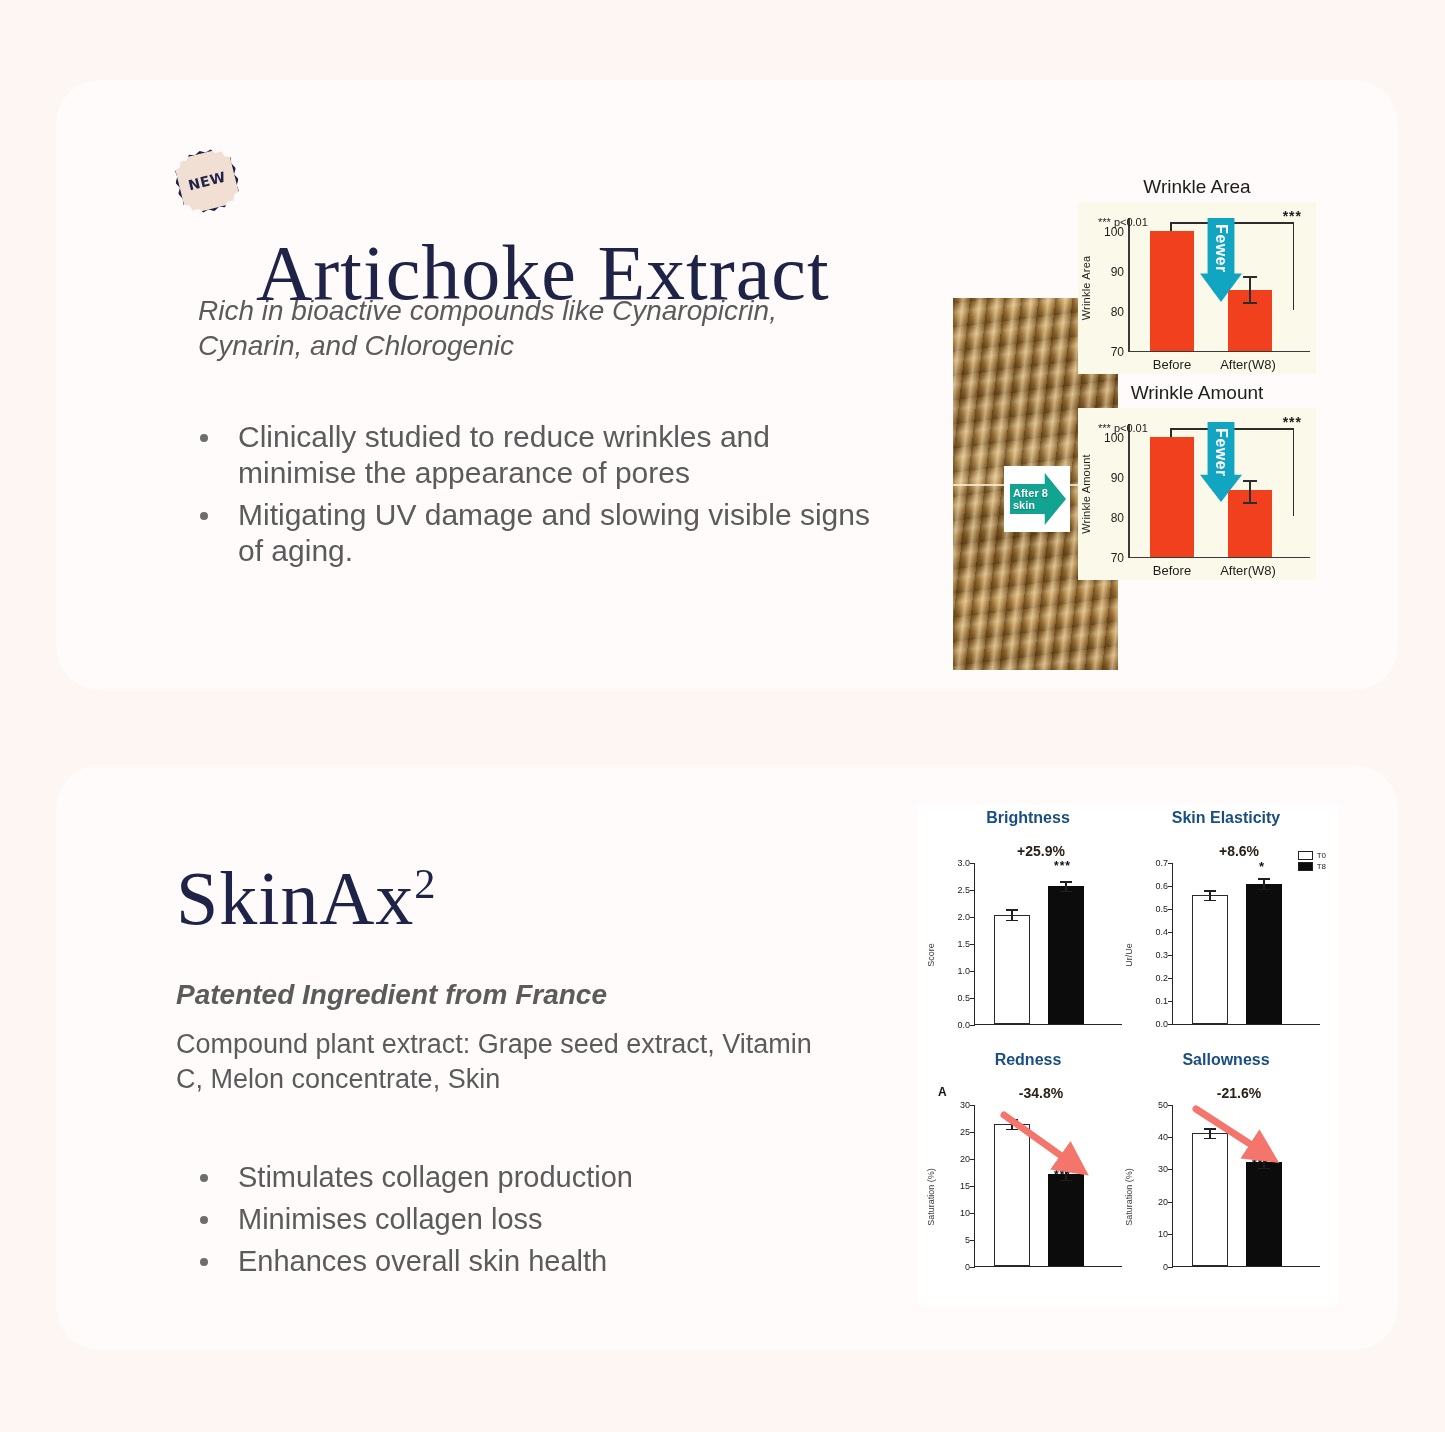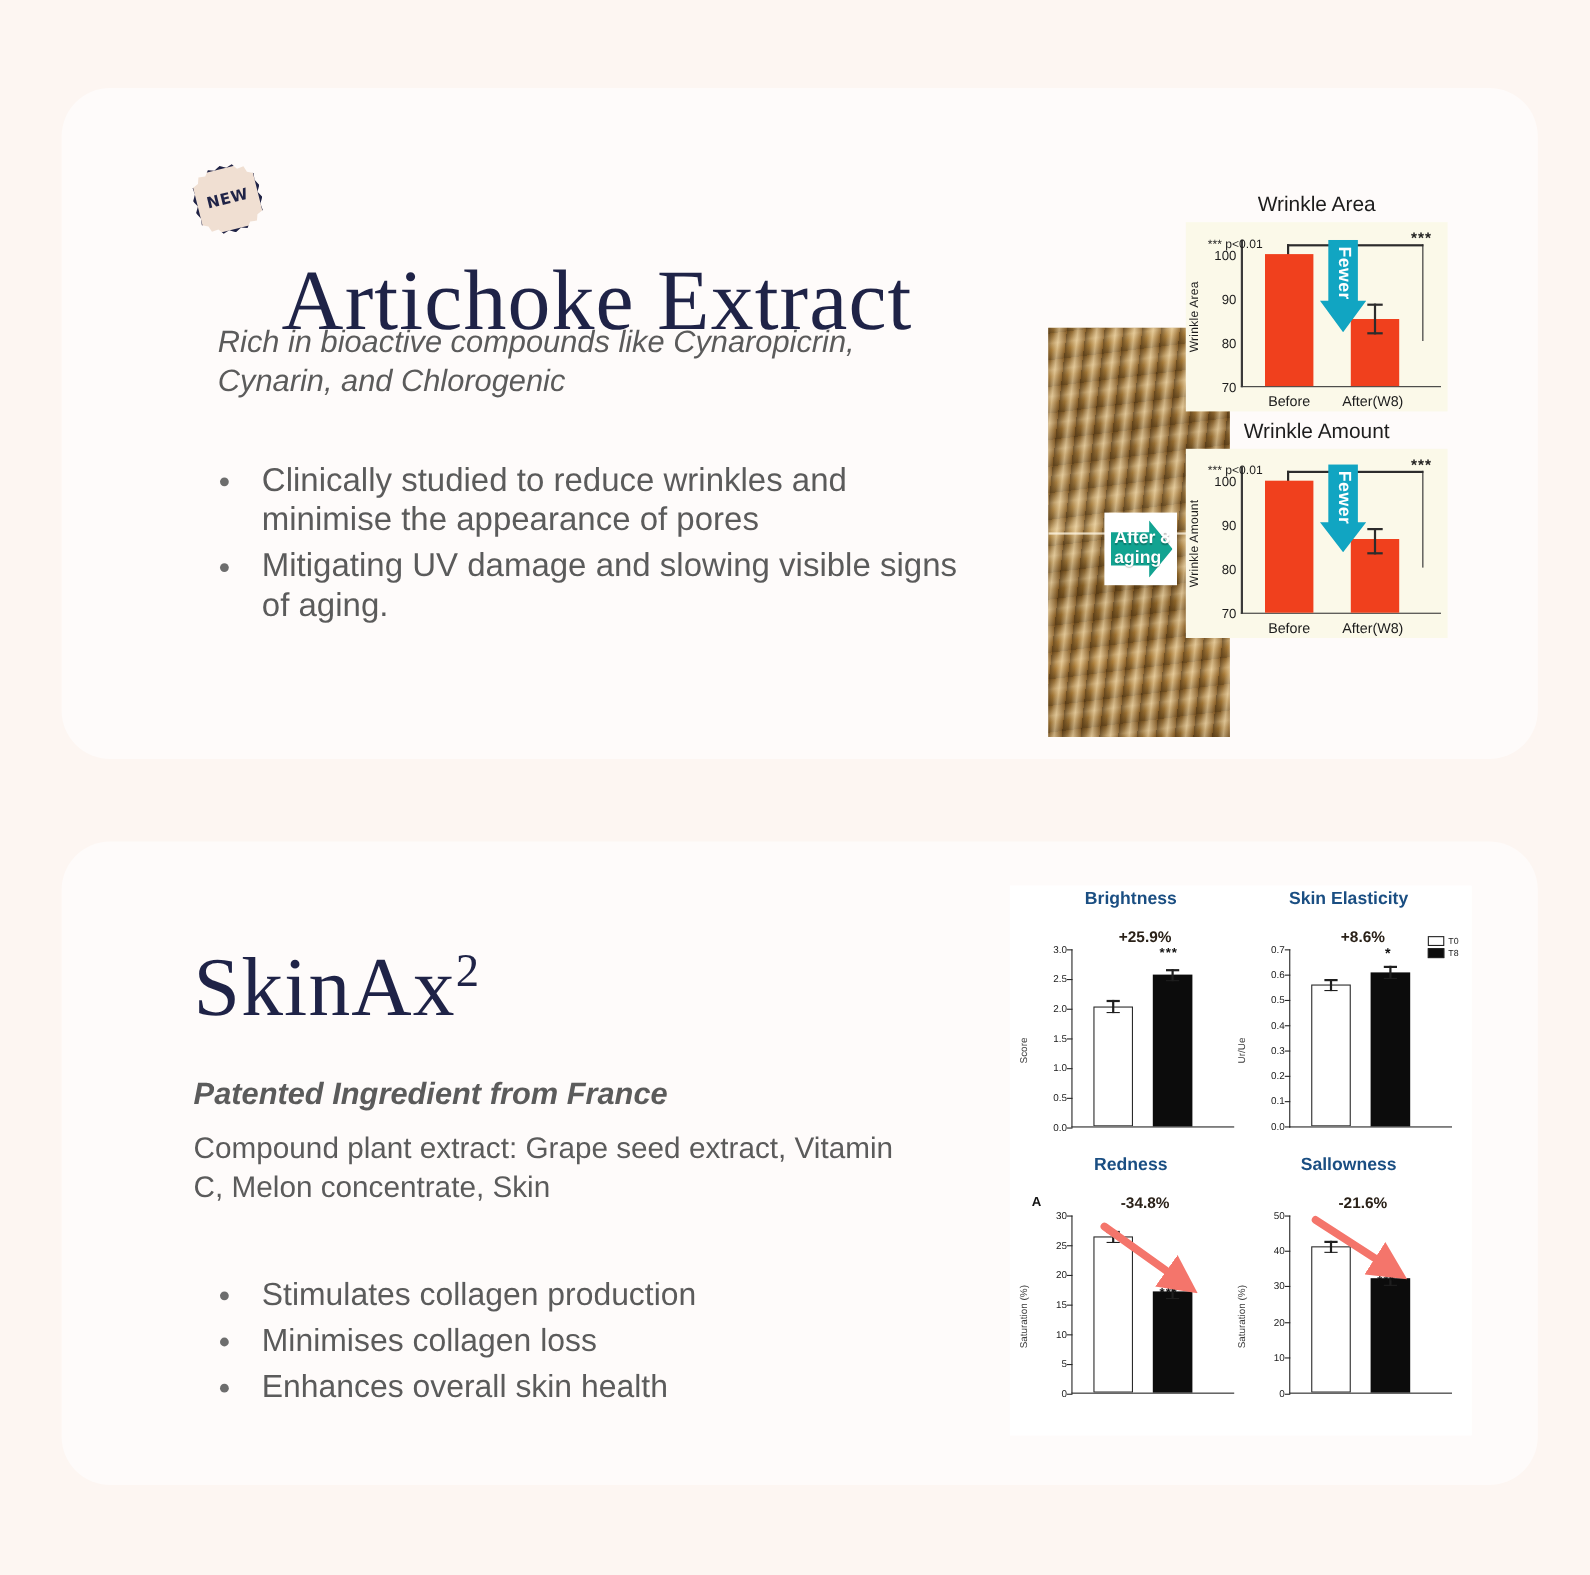--- a/index.html
+++ b/index.html
@@ -176,21 +176,21 @@
     top: 6px;
     width: 56px;
     height: 54px;
     background: #12a391;
     clip-path: polygon(0% 22%, 62% 22%, 62% 2%, 100% 50%, 62% 98%, 62% 78%, 0% 78%);
   }
   .after8-text {
     position: relative;
     z-index: 2;
     color: #ffffff;
-    font-size: 16px;
+    font-size: 11px;
     font-weight: bold;
     line-height: 1.12;
     padding-left: 9px;
     text-shadow: 0 1px 1px rgba(0,0,0,.25);
   }
 
   
   .redchart {
     position: absolute;
     width: 238px;
@@ -488,21 +488,21 @@
 
   <div id="artichoke-figure">
 
     <div class="skin-photo">
       <div class="seam"></div>
     </div>
     <div class="after8-badge">
       <div class="after8-arrow"></div>
       <div class="after8-text">
         <span>After 8</span><br>
-        <span>aging</span>
+        <span>skin</span>
       </div>
     </div>
 
     <div class="redchart" id="chart-wrinkle-area">
       <div class="rc-title">Wrinkle Area</div>
       <div class="rc-plot">
         <div class="rc-ylabel">Wrinkle Area</div>
 
         <div class="rc-ytick" style="top:30px">100</div>
         <div class="rc-ytick" style="top:70px">90</div>

